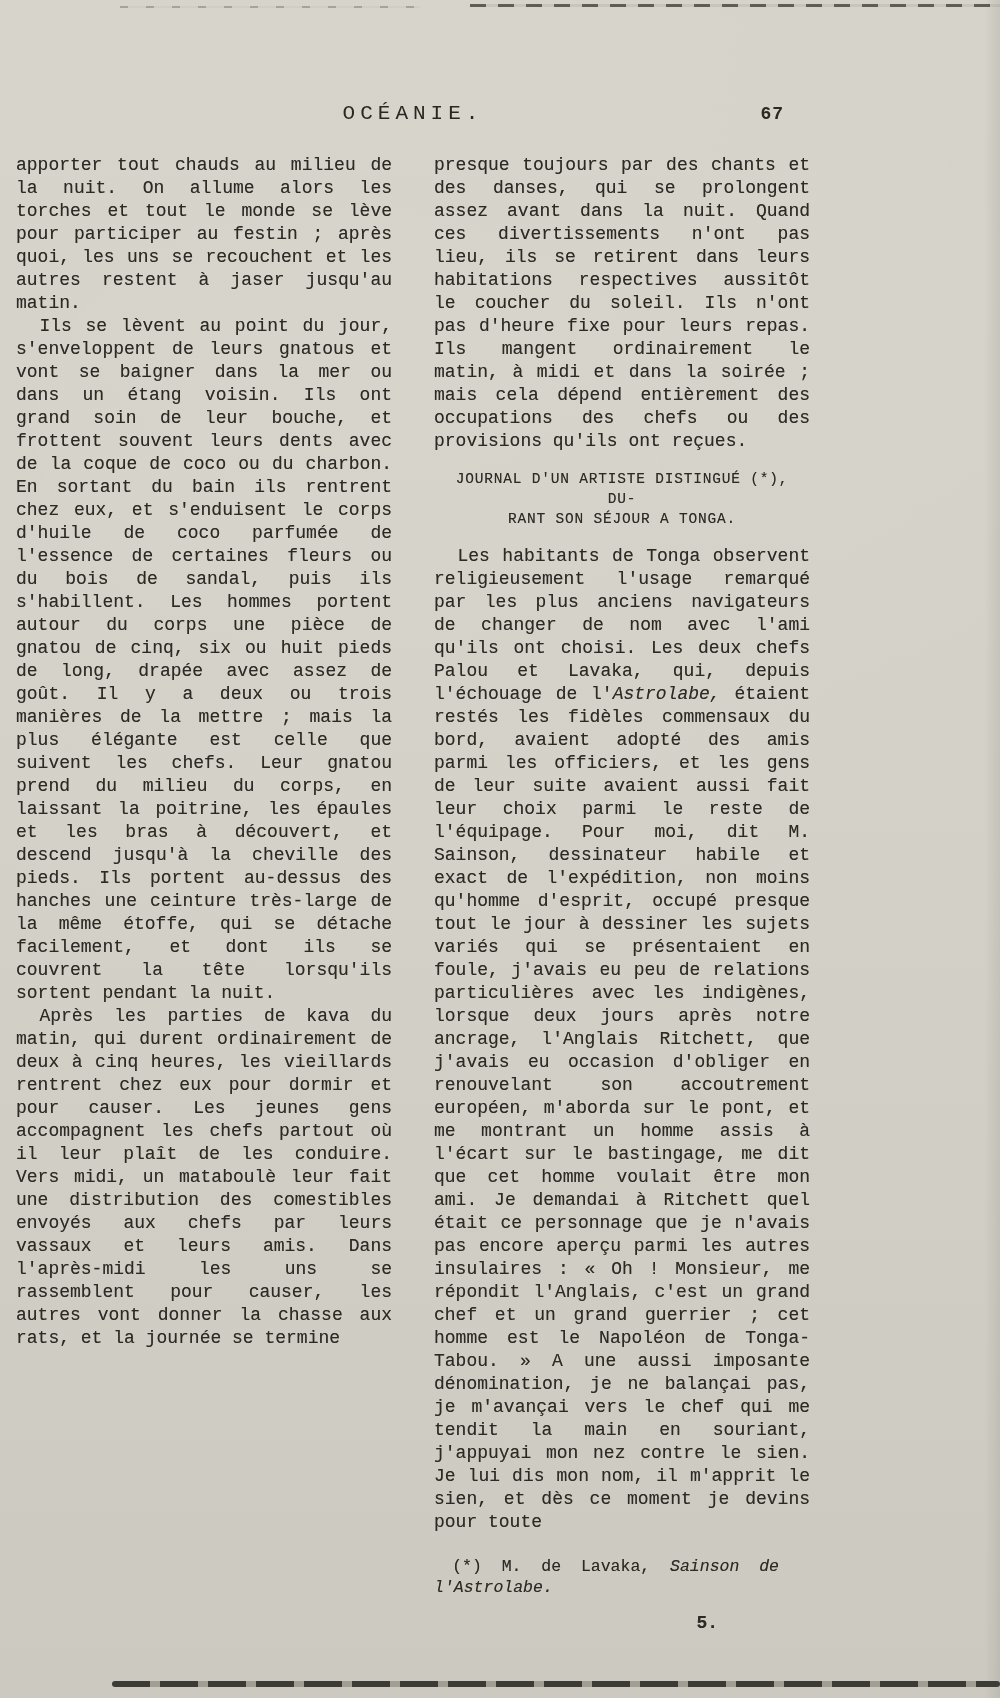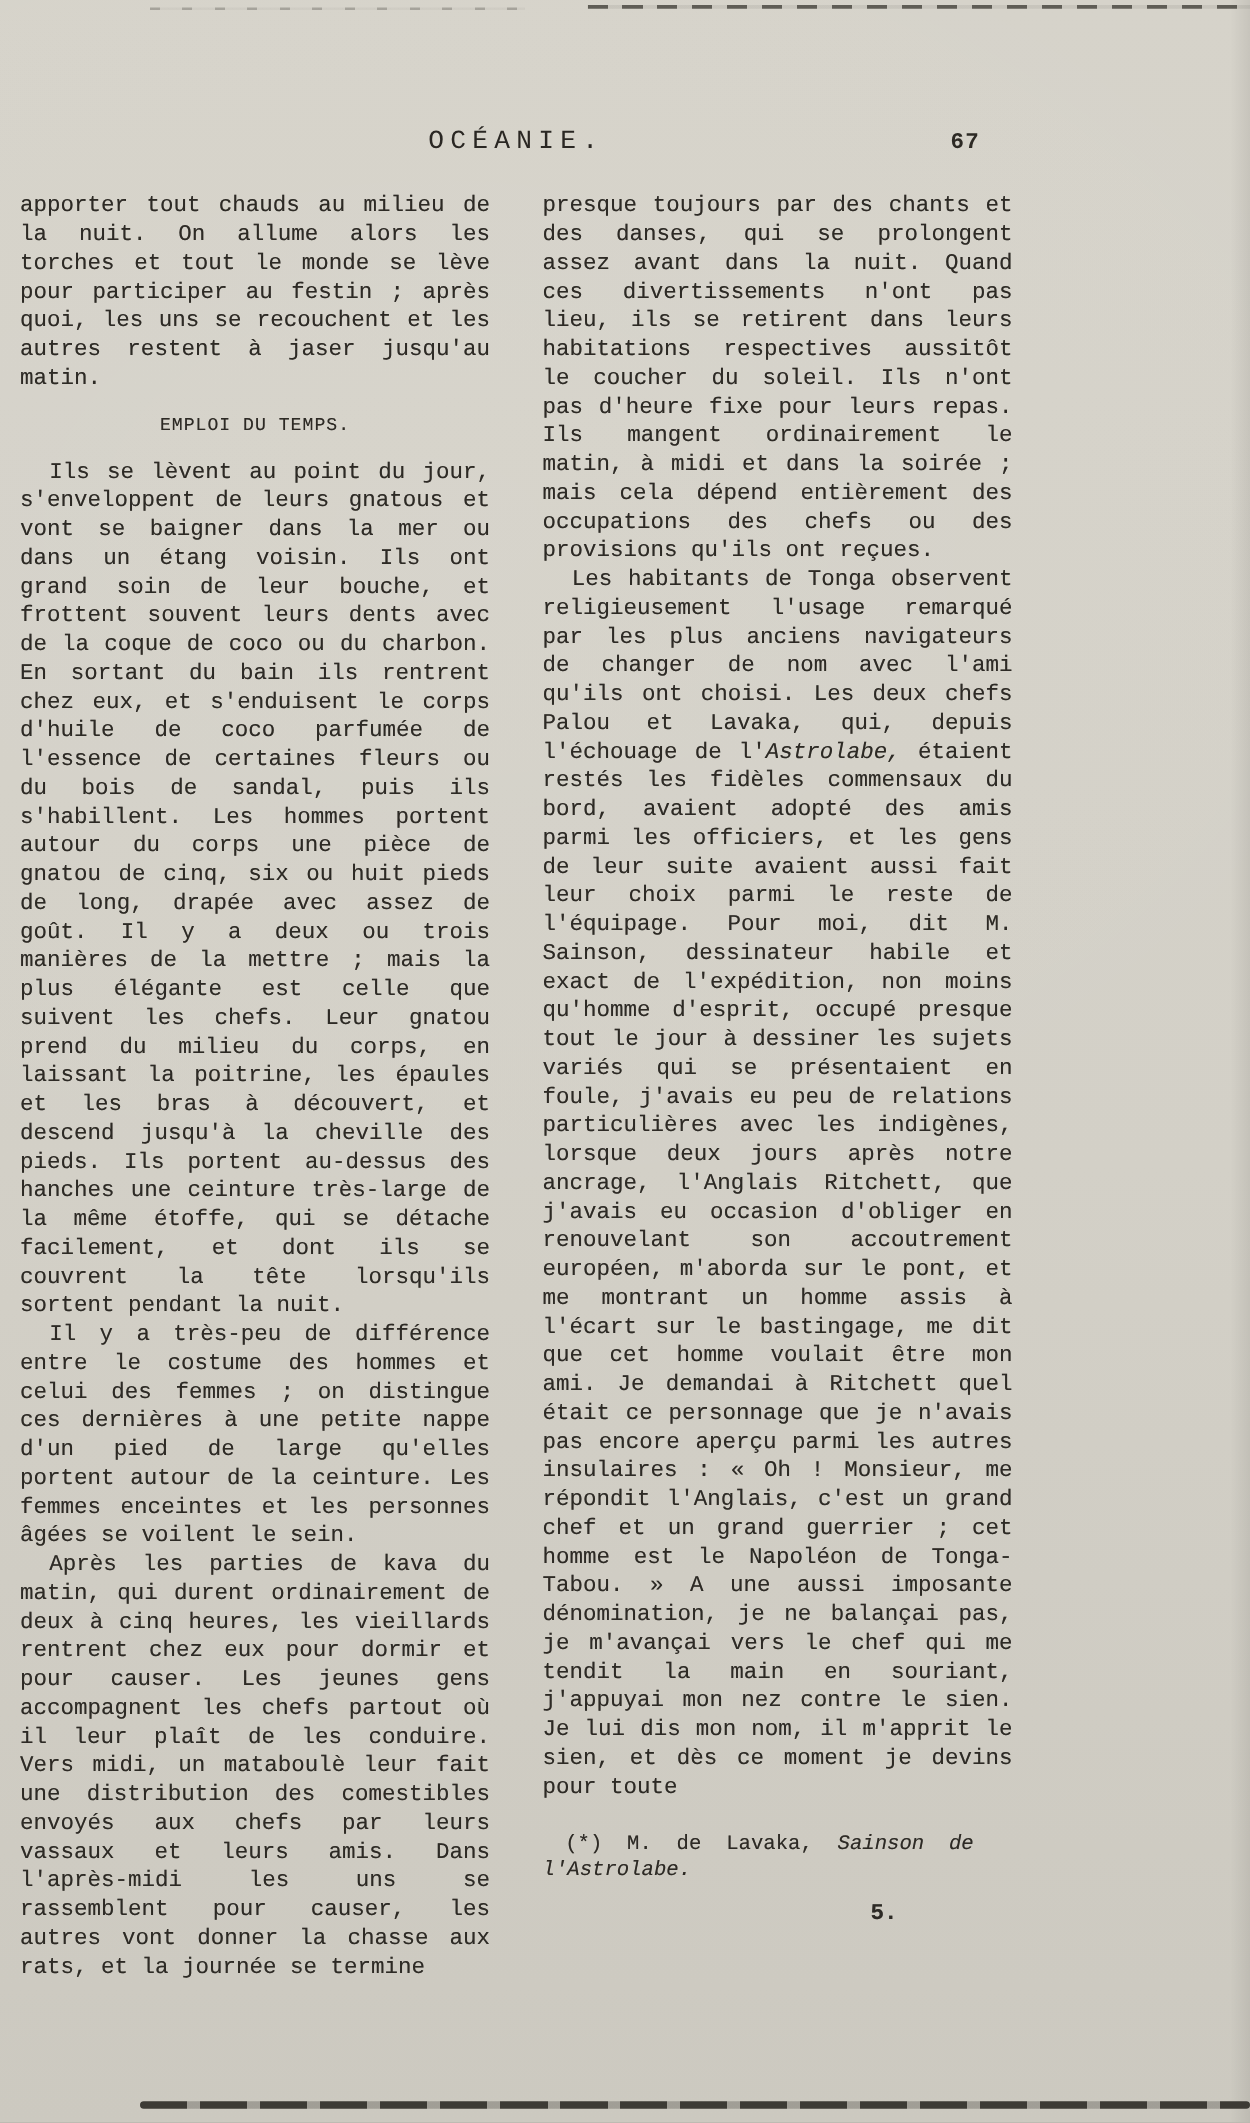--- a/index.html
+++ b/index.html
@@ -114,28 +114,30 @@
 
     <div class="running-head">
       <span class="running-title">OCÉANIE.</span>
       <span class="page-number">67</span>
     </div>
 
     <div class="columns">
 
       <div class="column">
         <p class="para">apporter tout chauds au milieu de la nuit. On allume alors les torches et tout le monde se lève pour participer au festin ; après quoi, les uns se recouchent et les autres restent à jaser jusqu'au matin.</p>
-        <div class="col-heading">EMPLOI DU TEMPS.</div>
         <p class="para indent">Ils se lèvent au point du jour, s'enveloppent de leurs gnatous et vont se baigner dans la mer ou dans un étang voisin. Ils ont grand soin de leur bouche, et frottent souvent leurs dents avec de la coque de coco ou du charbon. En sortant du bain ils rentrent chez eux, et s'enduisent le corps d'huile de coco parfumée de l'essence de certaines fleurs ou du bois de sandal, puis ils s'habillent. Les hommes portent autour du corps une pièce de gnatou de cinq, six ou huit pieds de long, drapée avec assez de goût. Il y a deux ou trois manières de la mettre ; mais la plus élégante est celle que suivent les chefs. Leur gnatou prend du milieu du corps, en laissant la poitrine, les épaules et les bras à découvert, et descend jusqu'à la cheville des pieds. Ils portent au-dessus des hanches une ceinture très-large de la même étoffe, qui se détache facilement, et dont ils se couvrent la tête lorsqu'ils sortent pendant la nuit.</p>
-        <p class="para indent">Il y a très-peu de différence entre le costume des hommes et celui des femmes ; on distingue ces dernières à une petite nappe d'un pied de large qu'elles portent autour de la ceinture. Les femmes enceintes et les personnes âgées se voilent le sein.</p>
         <p class="para indent">Après les parties de kava du matin, qui durent ordinairement de deux à cinq heures, les vieillards rentrent chez eux pour dormir et pour causer. Les jeunes gens accompagnent les chefs partout où il leur plaît de les conduire. Vers midi, un mataboulè leur fait une distribution des comestibles envoyés aux chefs par leurs vassaux et leurs amis. Dans l'après-midi les uns se rassemblent pour causer, les autres vont donner la chasse aux rats, et la journée se termine</p>
       </div>
 
       <div class="column">
         <p class="para">presque toujours par des chants et des danses, qui se prolongent assez avant dans la nuit. Quand ces divertissements n'ont pas lieu, ils se retirent dans leurs habitations respectives aussitôt le coucher du soleil. Ils n'ont pas d'heure fixe pour leurs repas. Ils mangent ordinairement le matin, à midi et dans la soirée ; mais cela dépend entièrement des occupations des chefs ou des provisions qu'ils ont reçues.</p>
+        <div class="col-heading">
+          <span class="hline">JOURNAL D'UN ARTISTE DISTINGUÉ (*), DU-</span>
+          <span class="hline">RANT SON SÉJOUR A TONGA.</span>
+        </div>
         <p class="para indent"><span>Les habitants de Tonga observent religieusement l'usage remarqué par les plus anciens navigateurs de changer de nom avec l'ami qu'ils ont choisi. Les deux chefs Palou et Lavaka, qui, depuis l'échouage de l'</span><span class="italic">Astrolabe,</span><span> étaient restés les fidèles commensaux du bord, avaient adopté des amis parmi les officiers, et les gens de leur suite avaient aussi fait leur choix parmi le reste de l'équipage. Pour moi, dit M. Sainson, dessinateur habile et exact de l'expédition, non moins qu'homme d'esprit, occupé presque tout le jour à dessiner les sujets variés qui se présentaient en foule, j'avais eu peu de relations particulières avec les indigènes, lorsque deux jours après notre ancrage, l'Anglais Ritchett, que j'avais eu occasion d'obliger en renouvelant son accoutrement européen, m'aborda sur le pont, et me montrant un homme assis à l'écart sur le bastingage, me dit que cet homme voulait être mon ami. Je demandai à Ritchett quel était ce personnage que je n'avais pas encore aperçu parmi les autres insulaires : « Oh ! Monsieur, me répondit l'Anglais, c'est un grand chef et un grand guerrier ; cet homme est le Napoléon de Tonga-Tabou. » A une aussi imposante dénomination, je ne balançai pas, je m'avançai vers le chef qui me tendit la main en souriant, j'appuyai mon nez contre le sien. Je lui dis mon nom, il m'apprit le sien, et dès ce moment je devins pour toute</span></p>
         <p class="para footnote"><span>(*) M. de Lavaka, </span><span class="italic">Sainson de l'Astrolabe.</span></p>
         <div class="signature-mark">5.</div>
       </div>
 
     </div>
   </div>
 
   <div class="edge-shade"></div>
   <div class="artifact-bottom"></div>

